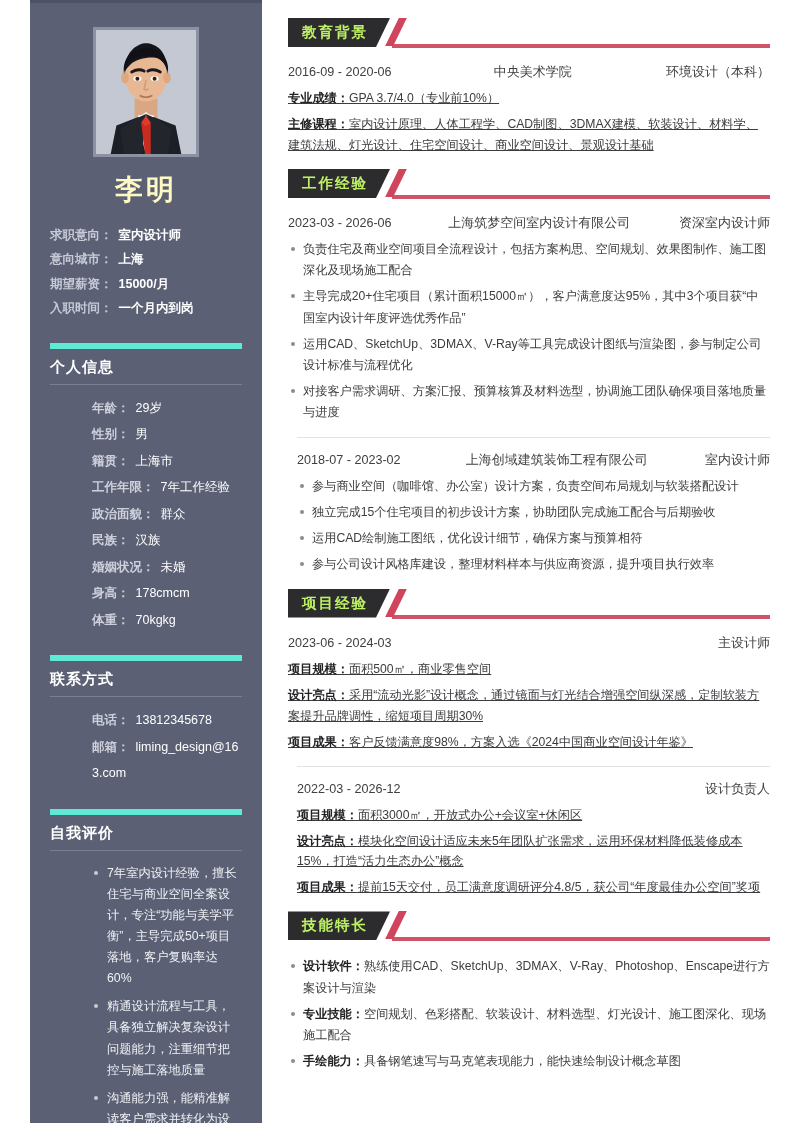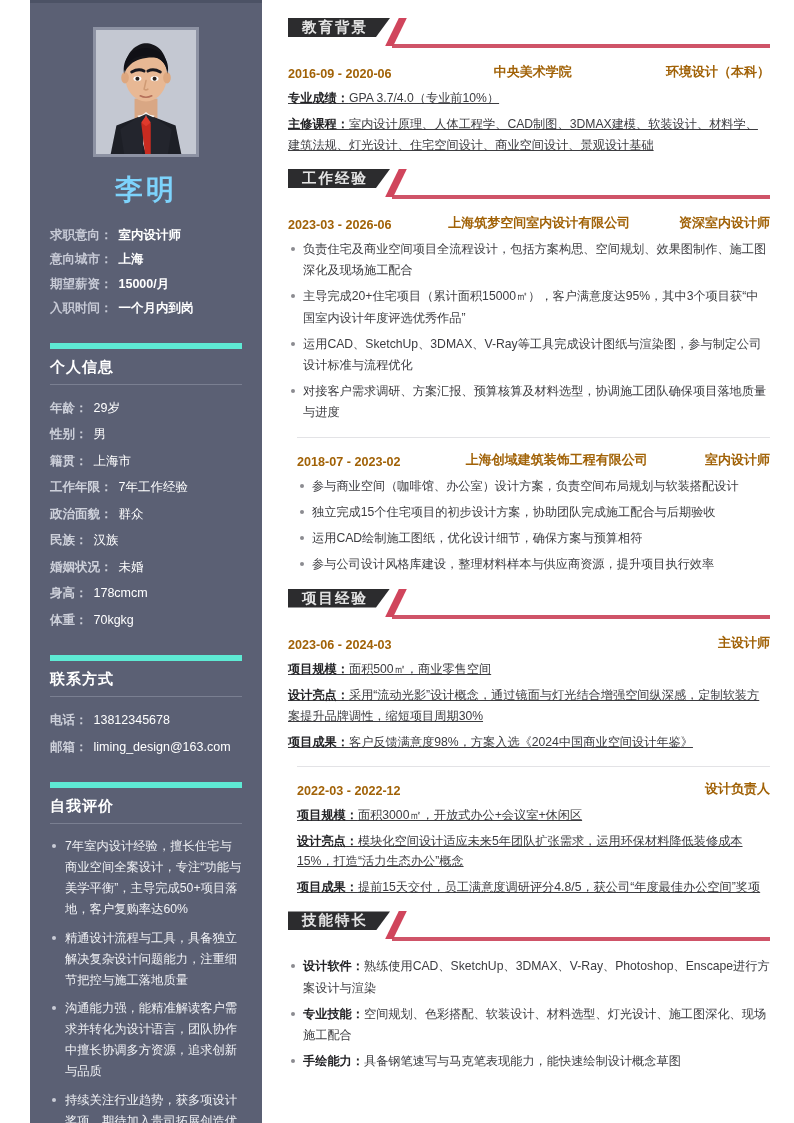--- a/index.html
+++ b/index.html
@@ -39,37 +39,37 @@
     position: relative;
     overflow: hidden;
   }
   .photo svg { display: block; width: 100%; height: 100%; }
 
   .name {
     text-align: center;
     font-size: 28px;
     font-weight: bold;
     letter-spacing: 3px;
-    color: #7dd3fc;
+    color: #fef9c3;
     margin: 14px 0 14px 0;
   }
 
   .kv { font-size: 12.5px; line-height: 1.95; white-space: nowrap; }
   .kv .k { color: #c7cad6; font-weight: bold; }
   .kv .v { color: #ffffff; font-weight: bold; margin-left: 6px; }
 
   .side-sec { margin-top: 22px; }
   .side-sec-title {
     font-size: 15px; font-weight: bold; color: #ffffff;
     padding: 9px 0 7px 0;
     border-top: 6px solid #5eead4;
     border-bottom: 1px solid #7a7f91;
     letter-spacing: 1px;
   }
-  .side-sec-body { padding-top: 10px; }
+  .side-sec-body { padding-top: 10px; margin-left: 42px; }
 
   .side-kv { font-size: 12.5px; line-height: 2.12; }
   .side-kv .k { color: #cdd0da; font-weight: bold; }
   .side-kv .v { color: #ffffff; margin-left: 6px; }
   .side-kv .v.wrap { display: inline; word-break: break-all; }
 
   ul.side-list { list-style: none; padding: 0; margin: 2px 0 0 0; }
   ul.side-list li {
     position: relative;
     padding-left: 15px;
@@ -93,23 +93,23 @@
     overflow: hidden;
   }
 
   .sec-head {
     position: relative;
     height: 34px;
     margin-bottom: 11px;
   }
   .sec-head .tag {
     position: absolute; left: 0; top: 0;
-    height: 19px;
+    height: 29px;
     background: #2c2c2e;
-    color: #e5e5e5;
+    color: #bef264;
     font-size: 14.5px;
     font-weight: bold;
     letter-spacing: 2px;
     padding: 0 22px 0 14px;
     display: flex; align-items: center;
     clip-path: polygon(0 0, 100% 0, calc(100% - 14px) 100%, 0 100%);
   }
   .sec-head .slash {
     position: absolute;
     top: 0; height: 28px; width: 8px;
@@ -127,24 +127,24 @@
     left: 0; bottom: 4px;
     height: 4px;
     background: #ffffff;
   }
 
   .entry { margin-bottom: 13px; }
   .entry.divided { border-top: 1px solid #e3e3e6; padding-top: 13px; margin-left: 9px; }
 
   .entry-head {
     display: flex;
-    align-items: flex-end;
+    align-items: center;
     font-size: 12.6px;
-    font-weight: bold;
-    color: #a16207;
+    font-weight: normal;
+    color: #404040;
     margin-bottom: 7px;
   }
   .entry-head .date { flex: 0 0 auto; }
   .entry-head .org  { flex: 1 1 auto; text-align: center; font-size: 13px; padding-left: 8px; }
   .entry-head .role { flex: 0 0 auto; text-align: right; font-size: 13px; }
   .entry-head.two .org { text-align: right; }
 
   .detail-line {
     font-size: 12.2px;
     line-height: 1.72;
@@ -379,21 +379,21 @@
         <div class="detail-line">
           <span class="lbl">设计亮点：</span><span>采用“流动光影”设计概念，通过镜面与灯光结合增强空间纵深感，定制软装方案提升品牌调性，缩短项目周期30%</span>
         </div>
         <div class="detail-line">
           <span class="lbl">项目成果：</span><span>客户反馈满意度98%，方案入选《2024中国商业空间设计年鉴》</span>
         </div>
       </div>
 
       <div class="entry divided">
         <div class="entry-head two">
-          <span class="date">2022-03 - 2022-12</span>
+          <span class="date">2022-03 - 2026-12</span>
           <span class="org"></span>
           <span class="role">设计负责人</span>
         </div>
         <div class="detail-line">
           <span class="lbl">项目规模：</span><span>面积3000㎡，开放式办公+会议室+休闲区</span>
         </div>
         <div class="detail-line">
           <span class="lbl">设计亮点：</span><span>模块化空间设计适应未来5年团队扩张需求，运用环保材料降低装修成本15%，打造“活力生态办公”概念</span>
         </div>
         <div class="detail-line">

